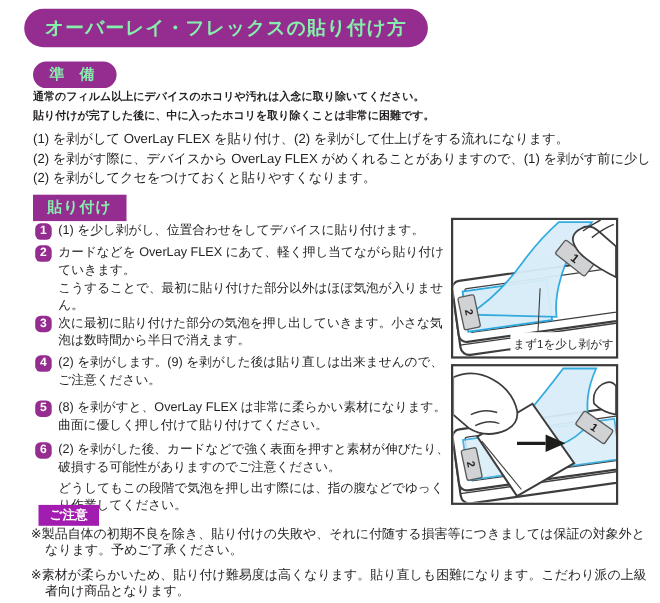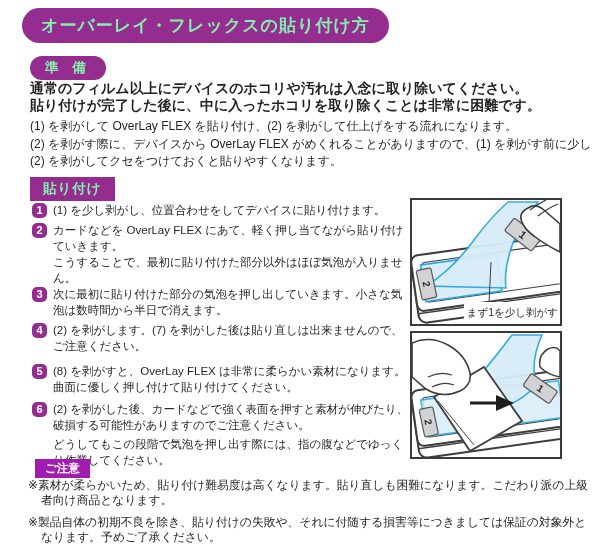--- a/index.html
+++ b/index.html
@@ -19,21 +19,21 @@
   #prep-badge {
     position:absolute; left:30px; top:56px; font-size:13.5px;
     padding:3px 15px; border-radius:12px; letter-spacing:5px;
   }
   #apply-badge {
     position:absolute; left:30px; top:177px; font-size:13.5px;
     padding:3px 13px; border-radius:0; letter-spacing:1px;
   }
   #prep-text {
     position:absolute; left:30px; top:80px; width:562px;
-    font-size:14px; line-height:17px; font-weight:bold; white-space:pre-line;
+    font-size:10px; line-height:17px; font-weight:bold; white-space:pre-line;
   }
   #flow-text {
     position:absolute; left:30px; top:118px; width:565px;
     font-size:12px; line-height:17.5px; white-space:pre-line;
   }
   #steps {
     position:absolute; left:32px; top:202px; width:377px;
   }
   .step { display:flex; gap:6px; font-size:11.5px; line-height:16px; }
   .step:nth-of-type(1){ margin-bottom:4px; }
@@ -93,38 +93,38 @@
     <div class="step-num">2</div>
     <div class="step-text">カードなどを OverLay FLEX にあて、軽く押し当てながら貼り付けていきます。
 こうすることで、最初に貼り付けた部分以外はほぼ気泡が入りません。</div>
   </div>
   <div class="step">
     <div class="step-num">3</div>
     <div class="step-text">次に最初に貼り付けた部分の気泡を押し出していきます。小さな気泡は数時間から半日で消えます。</div>
   </div>
   <div class="step">
     <div class="step-num">4</div>
-    <div class="step-text">(2) を剥がします。(7) を剥がした後は貼り直しは出来ませんので、ご注意ください。</div>
+    <div class="step-text">(2) を剥がします。(9) を剥がした後は貼り直しは出来ませんので、ご注意ください。</div>
   </div>
   <div class="step">
     <div class="step-num">5</div>
     <div class="step-text">(8) を剥がすと、OverLay FLEX は非常に柔らかい素材になります。曲面に優しく押し付けて貼り付けてください。</div>
   </div>
   <div class="step">
     <div class="step-num">6</div>
     <div class="step-text">(2) を剥がした後、カードなどで強く表面を押すと素材が伸びたり、破損する可能性がありますのでご注意ください。</div>
   </div>
   <div id="postscript">どうしてもこの段階で気泡を押し出す際には、指の腹などでゆっくり作業してください。</div>
 </div>
 
 <div id="caution-badge">ご注意</div>
 
 <div id="notes">
+  <div class="note">※製品自体の初期不良を除き、貼り付けの失敗や、それに付随する損害等につきましては保証の対象外となります。予めご了承ください。</div>
   <div class="note">※素材が柔らかいため、貼り付け難易度は高くなります。貼り直しも困難になります。こだわり派の上級者向け商品となります。</div>
-  <div class="note">※製品自体の初期不良を除き、貼り付けの失敗や、それに付随する損害等につきましては保証の対象外となります。予めご了承ください。</div>
 </div>
 
 <div class="fig" id="fig1">
   <svg width="148" height="124" viewBox="0 0 148 124">
     <g transform="rotate(-8 74 78)">
 
       <rect x="2" y="56" width="190" height="58" rx="8" fill="#ffffff" stroke="#3d3d3d" stroke-width="2"></rect>
       <line x1="2" y1="104" x2="192" y2="104" stroke="#3d3d3d" stroke-width="1.3"></line>
 
       <rect x="2" y="46" width="190" height="56" rx="7" fill="#ffffff" stroke="#3d3d3d" stroke-width="2"></rect>

